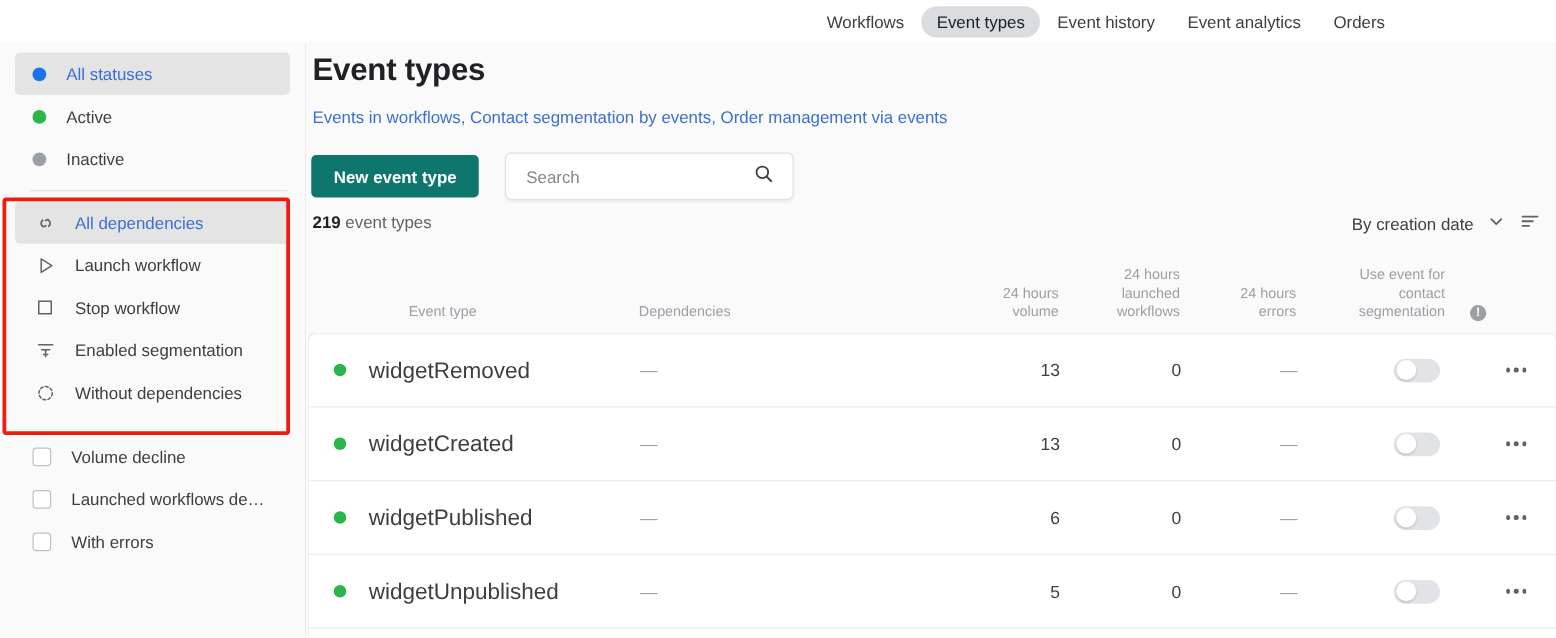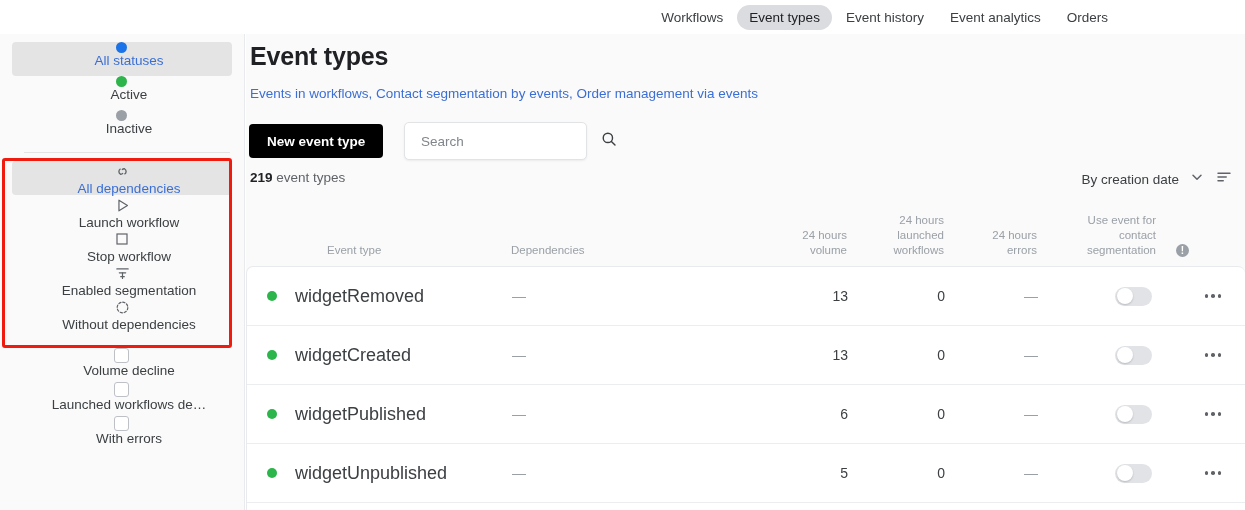--- a/index.html
+++ b/index.html
@@ -30,21 +30,21 @@
 
   
   .sidebar {
     position: absolute; top: 34px; left: 0; width: 245px; height: 476px;
     background: #fafafa; border-right: 1px solid #e8eaed;
     padding-top: 8px;
   }
   .side-item {
     display: flex; align-items: center;
     height: 34px; margin: 0 12px; padding-left: 14px;
-    border-radius: 4px; cursor: pointer; flex-direction: column;
+    border-radius: 4px; cursor: pointer;
   }
   .side-item.sel { background: #e4e4e4; }
   .side-label { font-size: 13.5px; color: #3c4043; white-space: nowrap; }
   .side-item.sel .side-label { color: #3b6fd4; }
 
   .dot { width: 11px; height: 11px; border-radius: 50%; margin-right: 16px; flex: 0 0 auto; }
 
   .sicon {
     width: 20px; height: 20px; margin-right: 14px; flex: 0 0 auto;
     display: flex; align-items: center; justify-content: center;
@@ -73,29 +73,29 @@
     font-size: 25px; font-weight: bold; color: #202124; letter-spacing: -0.2px;
   }
   .sublinks {
     position: absolute; left: 4px; top: 52px;
     font-size: 13.5px; color: #3b6fd4; white-space: nowrap; cursor: pointer;
   }
 
   .btn-new {
     position: absolute; left: 3px; top: 90px;
     height: 34px; padding: 0 18px;
-    background: #000000; color: #fff;
+    background: #0f766e; color: #fff;
     font-size: 13.5px; font-weight: bold;
     border: none; border-radius: 4px; cursor: pointer;
     display: flex; align-items: center;
     font-family: "Liberation Sans", sans-serif;
   }
   .search-wrap {
     position: absolute; left: 158px; top: 88px;
-    width: 183px; height: 38px;
+    width: 231px; height: 38px;
     background: #fff; border: 1px solid #e2e3e5; border-radius: 5px;
     display: flex; align-items: center; padding: 0 14px;
     box-shadow: 0 1px 2px rgba(60,64,67,.08);
   }
   .search-input {
     flex: 1; border: none; outline: none; background: transparent;
     font-size: 13.5px; color: #3c4043; font-family: "Liberation Sans", sans-serif;
   }
   .search-input::placeholder { color: #80868b; }
 

